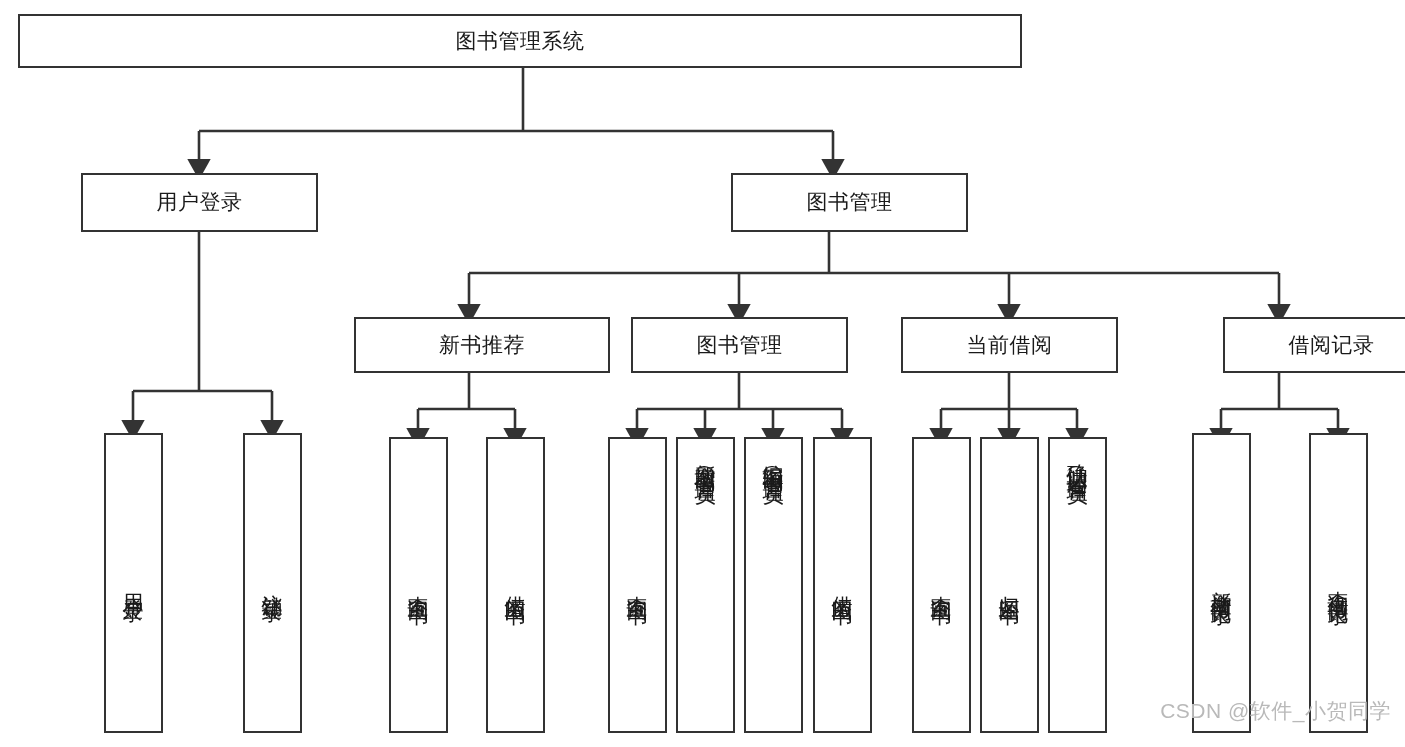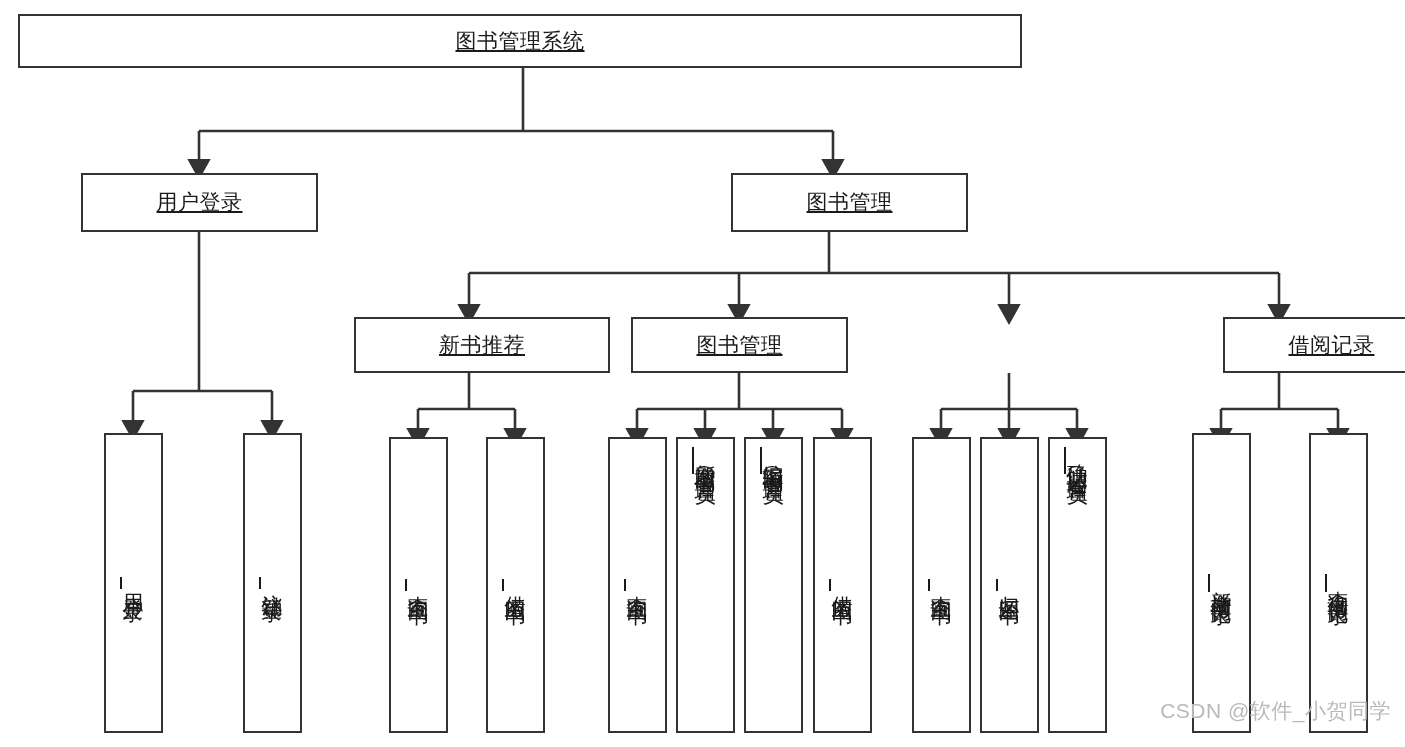--- a/index.html
+++ b/index.html
@@ -33,21 +33,20 @@
     align-items: center;
     justify-content: center;
   }
   .node-label {
     color: #1a1a1a;
     font-size: 21px;
     line-height: 1.18;
     letter-spacing: 0.5px;
     white-space: nowrap;
     text-align: center;
-    text-decoration: underline;
   }
   .node-box.leaf {
     align-items: flex-start;
     justify-content: center;
     padding-top: 8px;
   }
   .node-box.leaf .node-label {
     writing-mode: vertical-rl;
     text-orientation: upright;
     white-space: normal;
@@ -136,20 +135,23 @@
   <div class="node-box" style="left:731px; top:173px; width:237px; height:59px;">
     <span class="node-label">图书管理</span>
   </div>
 
   <div class="node-box" style="left:354px; top:317px; width:256px; height:56px;">
     <span class="node-label">新书推荐</span>
   </div>
   <div class="node-box" style="left:631px; top:317px; width:217px; height:56px;">
     <span class="node-label">图书管理</span>
   </div>
+  <div class="node-box" style="left:901px; top:317px; width:217px; height:56px;">
+    <span class="node-label">当前借阅</span>
+  </div>
   <div class="node-box" style="left:1223px; top:317px; width:217px; height:56px;">
     <span class="node-label">借阅记录</span>
   </div>
 
   <div class="node-box leaf centered" style="left:104px; top:433px; width:59px; height:300px;">
     <span class="node-label">用户登录</span>
   </div>
   <div class="node-box leaf centered" style="left:243px; top:433px; width:59px; height:300px;">
     <span class="node-label">注销登录</span>
   </div>

